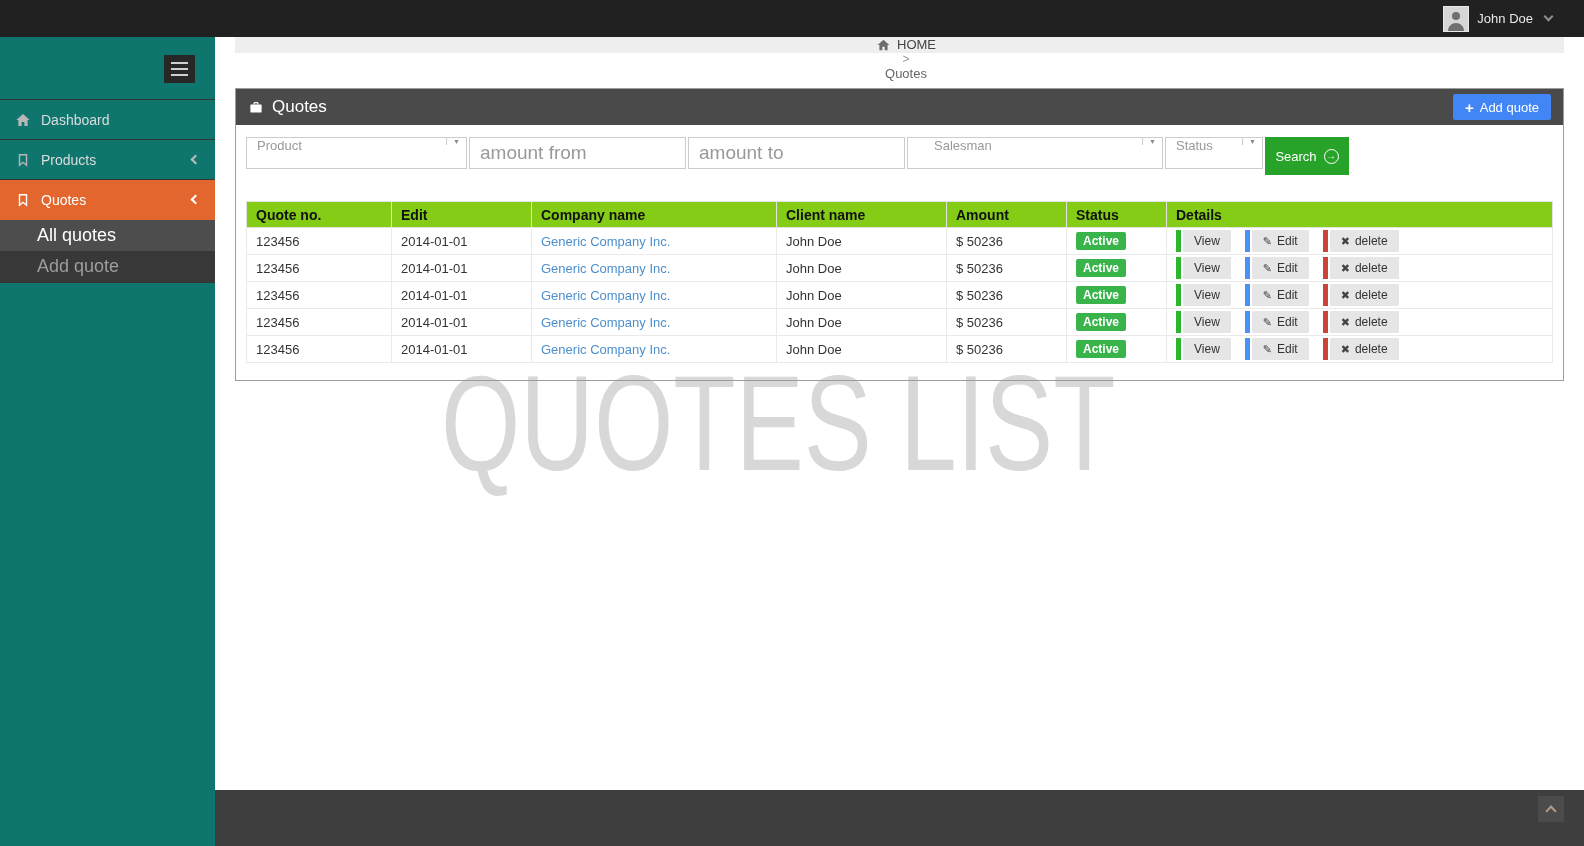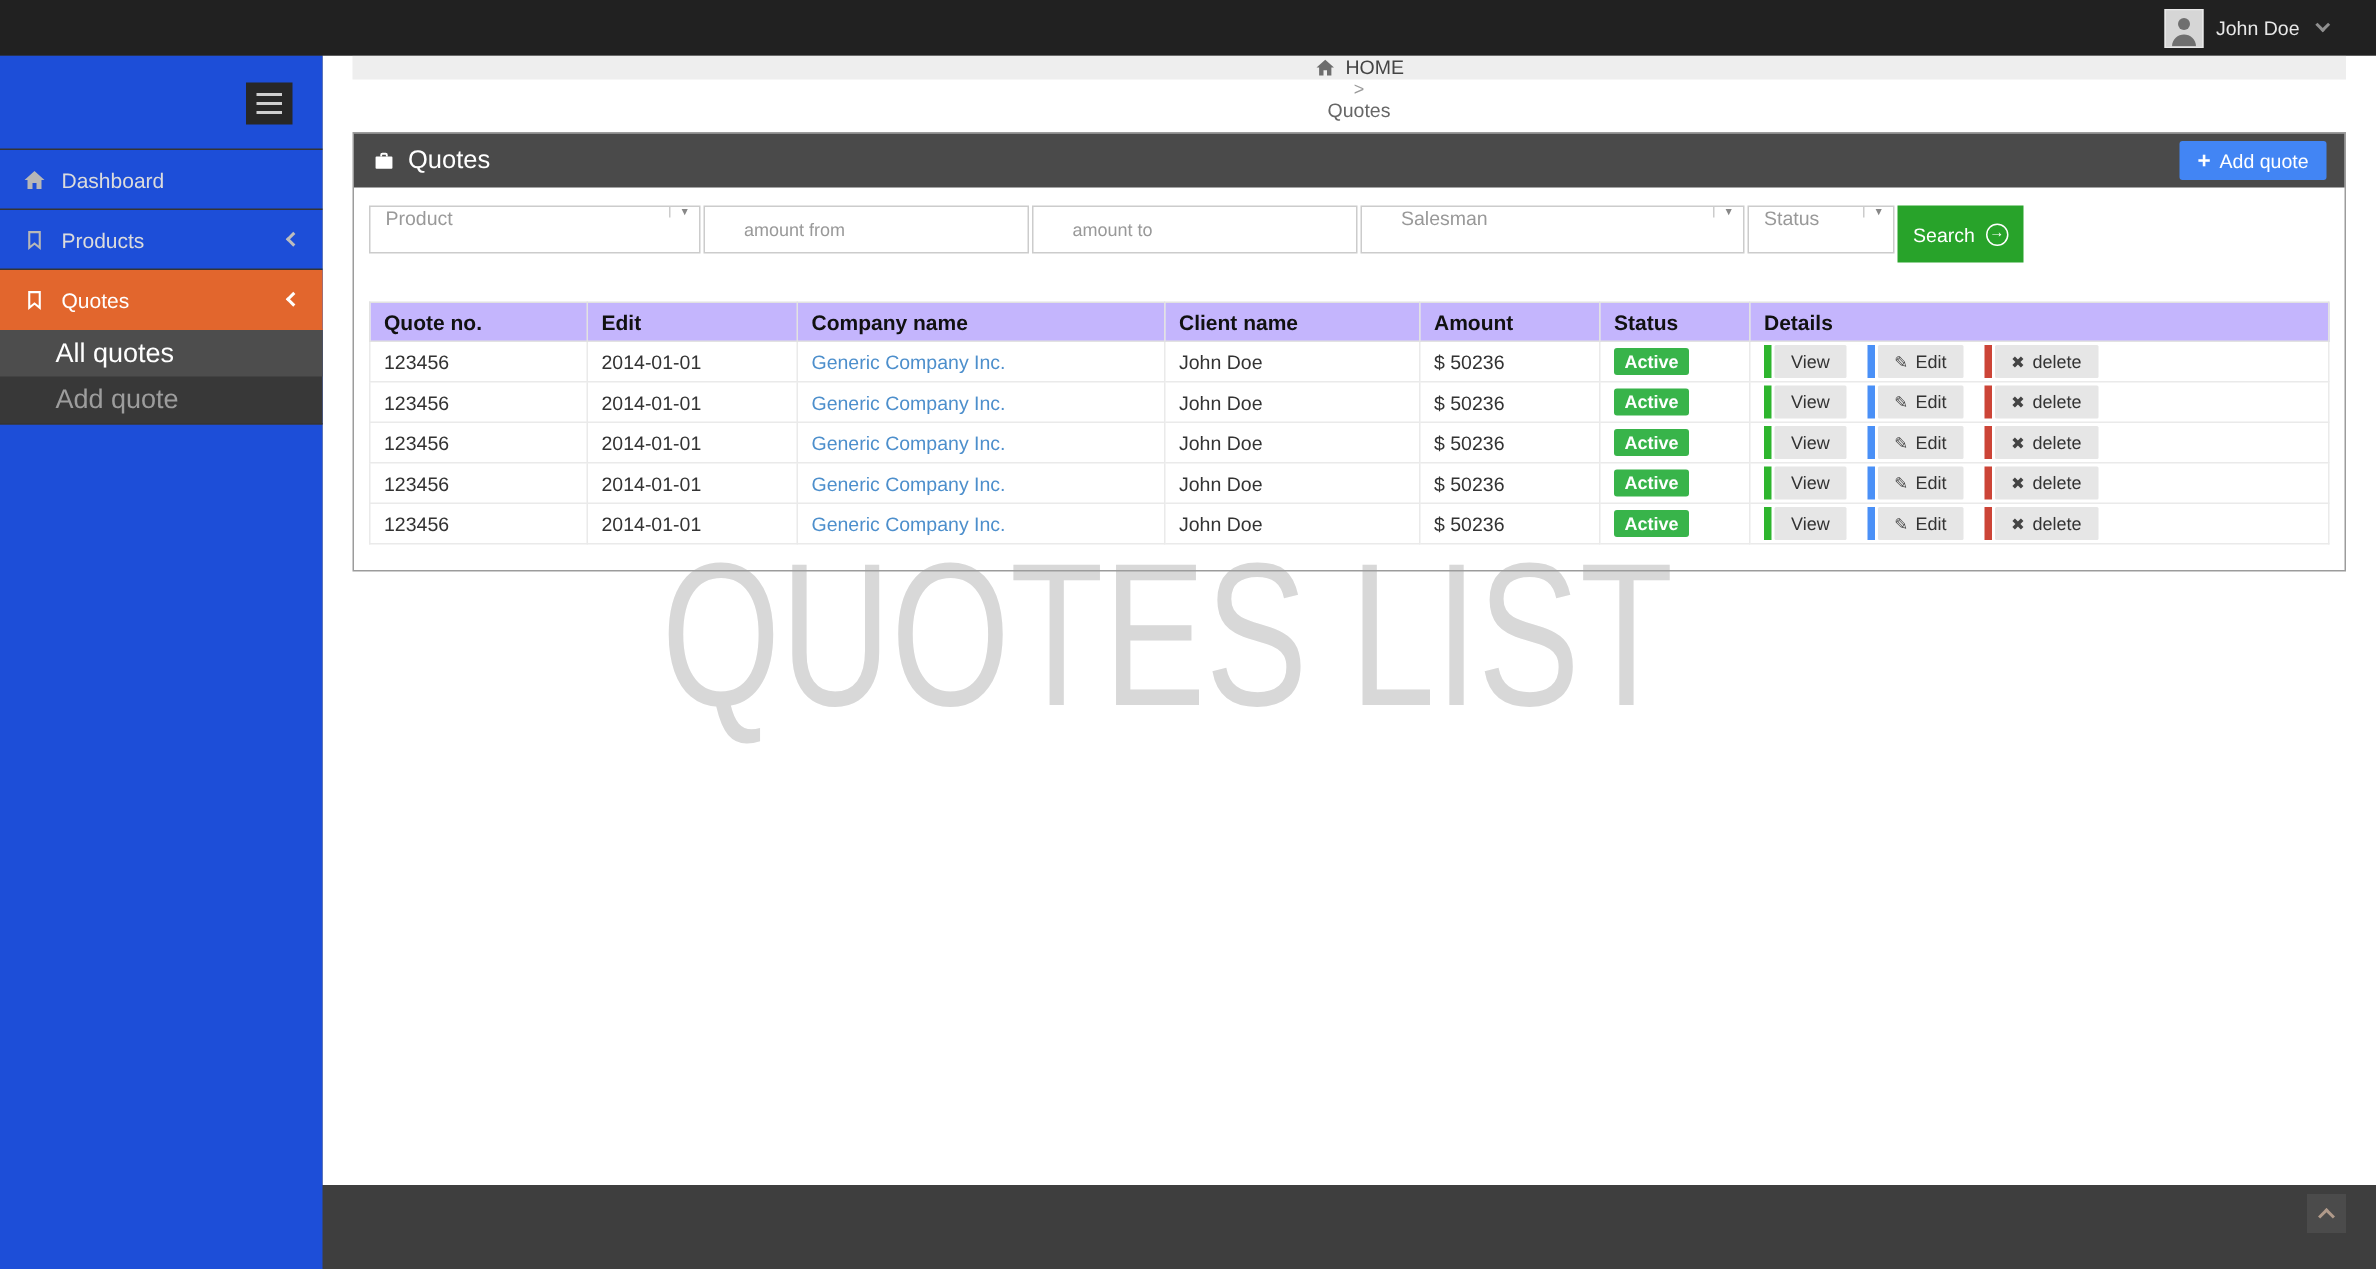--- a/index.html
+++ b/index.html
@@ -10,21 +10,21 @@
   }
   
   .topbar{ position:absolute; top:0; left:0; right:0; height:37px; background:#212121;
            display:flex; align-items:center; justify-content:flex-end; padding-right:32px; z-index:6;}
   .userbox{ display:flex; align-items:center; cursor:pointer; }
   .avatar{ width:26px; height:26px; border:1px solid #e9e9e9; background:#cfcfcf; overflow:hidden; }
   .username{ color:#e8e8e8; font-size:13px; margin-left:8px; }
   .chev-down{ width:7px; height:7px; border-right:2px solid #8f8f8f; border-bottom:2px solid #8f8f8f;
               transform:rotate(45deg); margin-left:12px; margin-top:-4px;}
   
-  .sidebar{ position:absolute; top:37px; left:0; width:215px; bottom:0; background:#1d4ed8; z-index:5;}
+  .sidebar{ position:absolute; top:37px; left:0; width:215px; bottom:0; background:#0f766e; z-index:5;}
   .burger{ position:absolute; top:18px; right:20px; width:31px; height:28px; background:#272727;
            display:flex; flex-direction:column; align-items:center; justify-content:center; cursor:pointer;}
   .burger i{ display:block; width:17px; height:2px; background:#cfcfcf; margin:2px 0;}
   .nav{ margin-top:62px; border-top:1px solid #343434;}
   .side-item{ height:40px; display:flex; align-items:center; padding:0 16px 0 14px; color:#dcdcdc;
               font-size:14px; border-bottom:1px solid #343434; cursor:pointer;}
   .side-item .sicon{ width:18px; height:18px; margin-right:9px; display:flex; align-items:center; justify-content:center;}
   .chev-left{ width:7px; height:7px; border-left:2px solid #bdbdbd; border-bottom:2px solid #bdbdbd;
               transform:rotate(45deg); margin-left:auto;}
   .side-item.active{ background:#e2662d; border-bottom-color:#e2662d; color:#fff;}
@@ -51,32 +51,32 @@
             color:#fff; font-size:13px; display:flex; align-items:center; padding:0 12px; cursor:pointer;}
   .add-btn .plus{ font-size:15px; font-weight:bold; margin-right:6px; line-height:1;}
   .panel-body{ padding:12px 10px 17px; position:relative; background:transparent;}
   
   .filters{ display:flex; }
   .fctrl{ height:32px; border:1px solid #ccc; background:#fff; margin-right:2px; }
   .fselect{ display:flex; align-items:flex-start; cursor:pointer;}
   .fselect .ph{ display:flex; align-items:center; padding-left:10px; font-size:13px; color:#999; flex:1;}
   .fselect .arrow{ width:20px; border-left:1px solid #ccc; display:flex; align-items:center;
                    justify-content:center; font-size:7px; color:#888;}
-  .finput{ padding:0 26px; font-size:12px; color:#555; font-family:"Liberation Sans",sans-serif;}
+  .finput{ padding:0 10px; font-size:19px; color:#555; font-family:"Liberation Sans",sans-serif;}
   .finput::placeholder{ color:#999; opacity:1;}
   .w-product{ width:221px;} .w-amount{ width:217px;} .w-salesman{ width:256px;padding-left:16px;} .w-status{ width:98px;}
   .search-btn{ width:84px; height:38px; background:#28a32a; border:none; color:#fff; font-size:13px;
                display:flex; align-items:center; justify-content:center; cursor:pointer;}
   .circ{ width:15px; height:15px; border:1px solid #fff; border-radius:50%; display:flex;
          align-items:center; justify-content:center; margin-left:7px;}
   .circ .arr{ font-size:10px; line-height:1;}
   
   table{ width:100%; border-collapse:collapse; margin-top:26px;}
   th{ text-align:left; font-size:14px; font-weight:bold; color:#111; padding:4px 9px;
-      border:1px solid #e2e2e2; background:#c4b5fd; height:26px;}
+      border:1px solid #e2e2e2; background:#84cc16; height:26px;}
   td{ font-size:13px; color:#333; padding:0 9px; border:1px solid #eaeaea; background:#fff; height:27px;}
   .tlink{ color:#4d8fcc; cursor:pointer;}
   .badge{ display:inline-block; background:#38b44a; color:#fff; font-size:12px; padding:2px 7px;
           border-radius:2px; line-height:1.2;font-weight:bold;}
   .act{ display:inline-flex; align-items:center; margin-right:14px; cursor:pointer; vertical-align:middle;}
   .act .bar{ width:5px; height:22px; margin-right:2px;}
   .act-view .bar{ background:#2eb52e;} .act-edit .bar{ background:#4a90f7;} .act-del .bar{ background:#cc4437;}
   .abody{ background:#e6e6e6; height:22px; display:flex; align-items:center; padding:0 11px;
           font-size:12px; color:#333; border-radius:1px;}
   .aicon{ margin-right:5px; font-size:11px; color:#444;}

